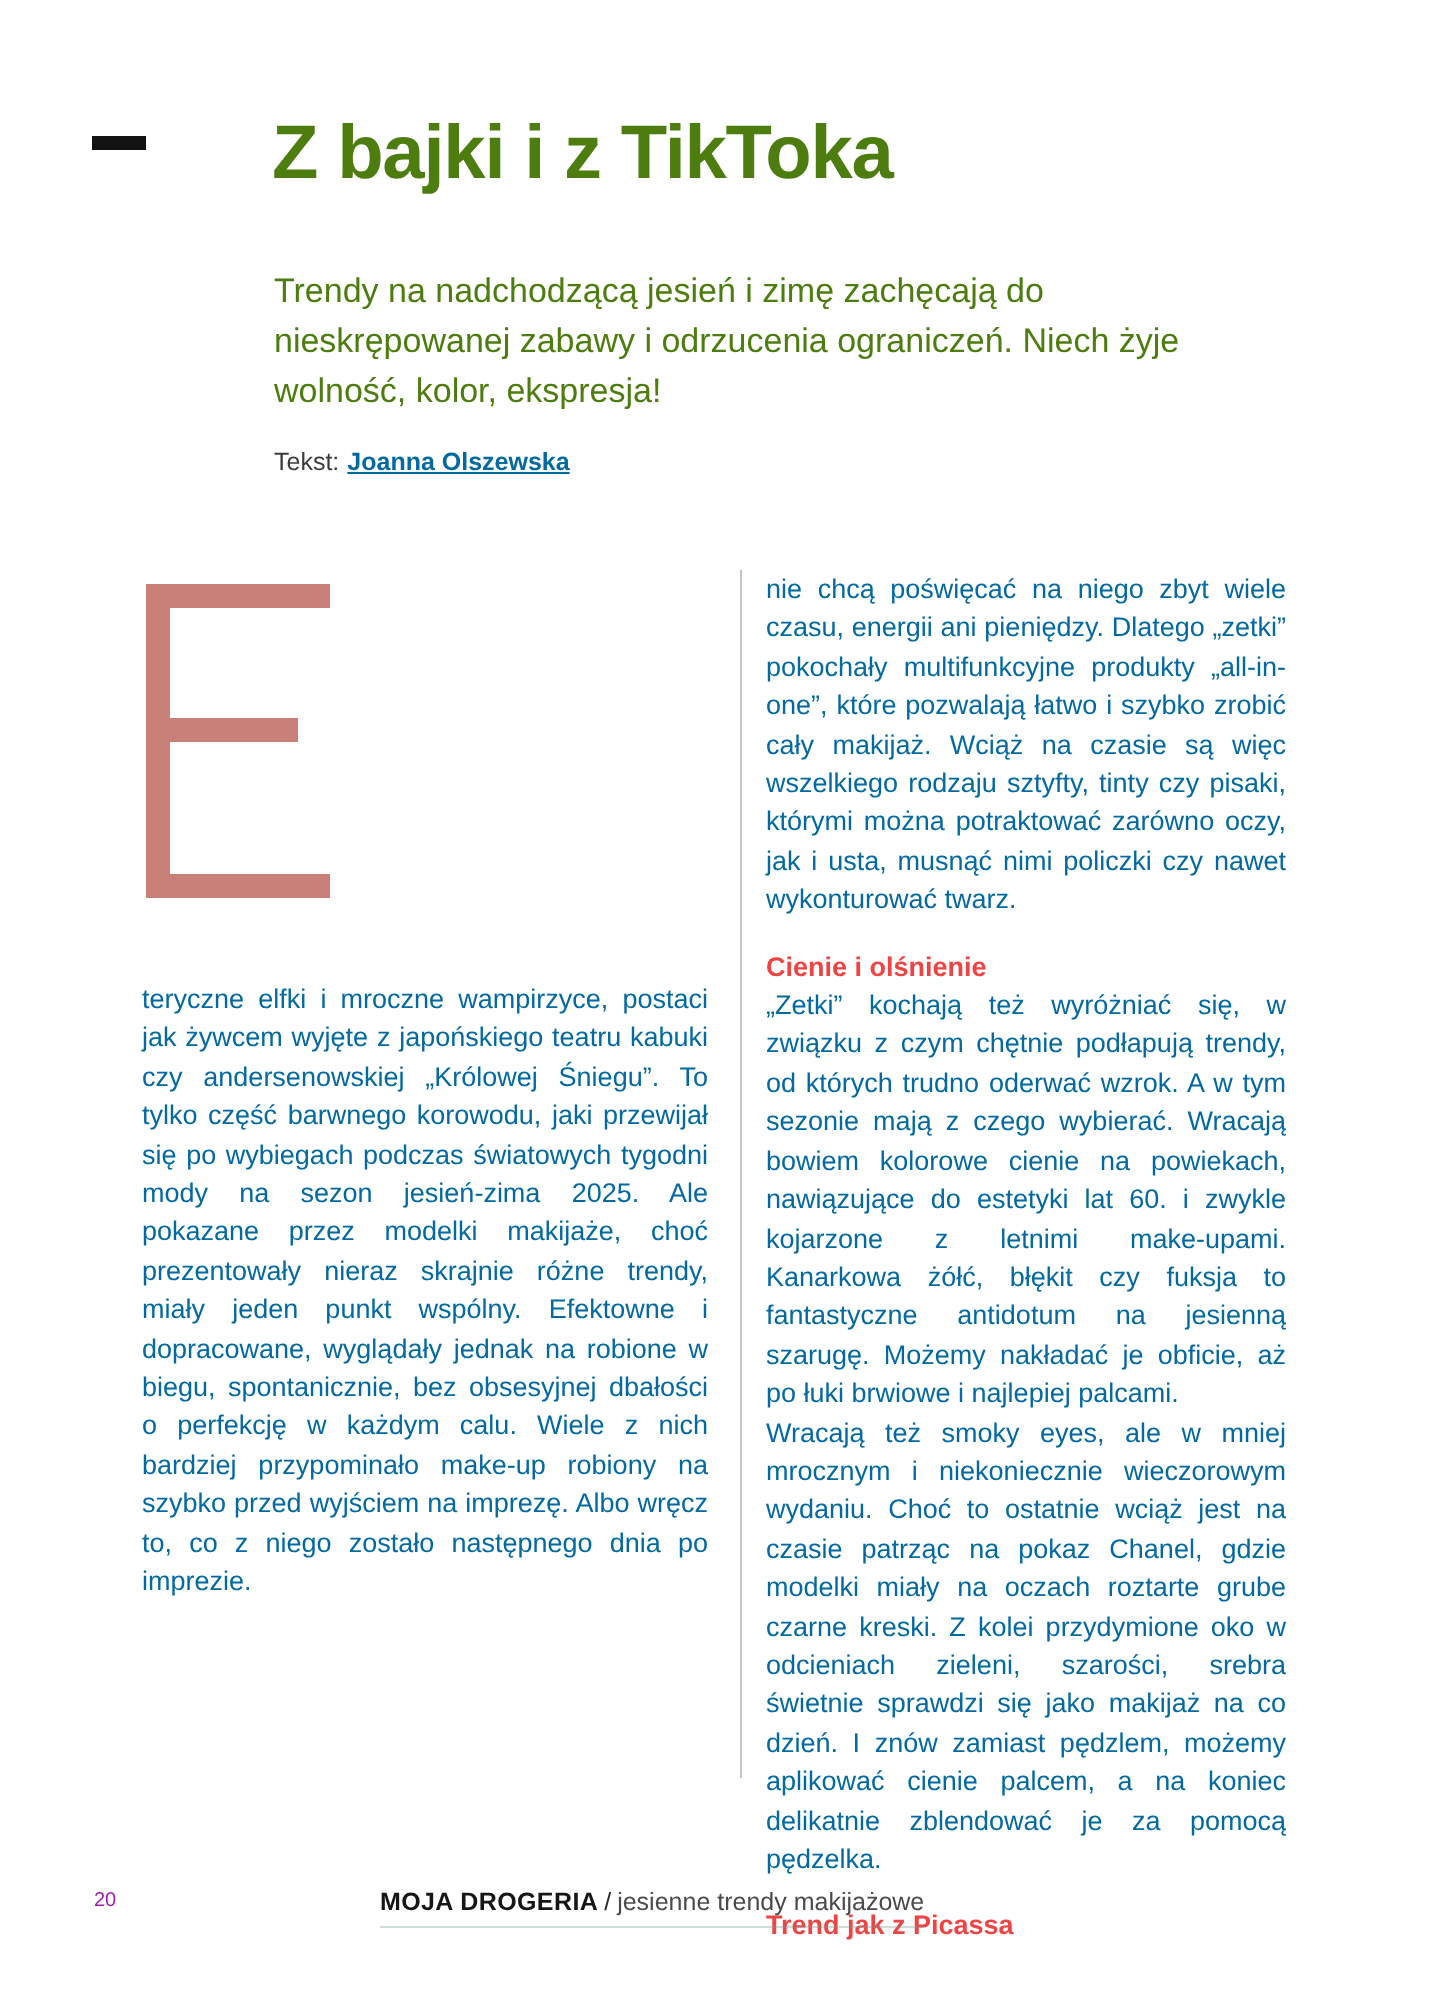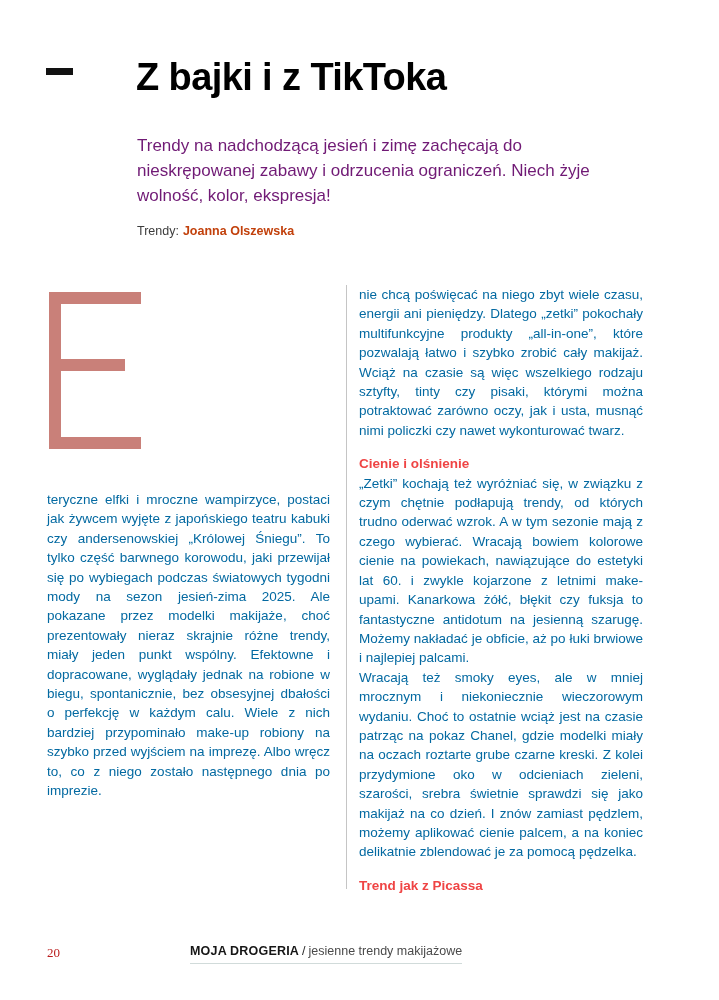--- a/index.html
+++ b/index.html
@@ -6,72 +6,72 @@
   html,body { background:#ffffff; }
   body { font-family:"Liberation Sans", sans-serif; }
   .page {
     position:relative; width:719px; height:1000px; margin:0 auto;
     background:#ffffff; overflow:hidden;
   }
   
   .dash { position:absolute; left:46px; top:68px; width:27px; height:7px; background:#121212; }
   .title {
     position:absolute; left:136px; top:56px; width:560px;
-    font-size:38px; font-weight:800; letter-spacing:-0.6px; color:#000000;
+    font-size:38px; font-weight:800; letter-spacing:-0.6px; color:#4d7c0f;
   }
   .intro {
     position:absolute; left:137px; top:133px; width:480px;
-    font-size:17px; line-height:25px; color:#701a75; font-weight:400;
+    font-size:17px; line-height:25px; color:#4d7c0f; font-weight:400;
   }
   .byline { position:absolute; left:137px; top:224px; font-size:12.5px; color:#3c3c3c; }
   .byline .lbl { margin-right:4px; }
-  .byline b { color:#c2410c; font-weight:700; }
+  .byline b { color:#0369a1; font-weight:700;text-decoration:underline; }
   
   .columns { position:absolute; left:47px; top:285px; width:596px; display:flex; }
-  .col-left { width:283px; flex:0 0 283px; }
+  .col-left { width:283px; flex:0 0 283px;margin-left:24px; }
   .divider { flex:0 0 1px; width:1px; margin-left:16px; background:#c5c5c5; height:604px; }
   .col-right { flex:1; padding-left:12px; }
   .body-p {
     font-size:13.5px; line-height:19.4px; color:#0369a1;
     text-align:justify; text-justify:inter-word;
   }
   .sub {
     font-size:13.5px; line-height:19.4px; font-weight:700; color:#ef4444;
     margin-top:14px;
   }
   
   .dropcap { position:relative; width:92px; height:157px; margin:7px 0 41px 2px; }
   .dropcap .bar { position:absolute; background:#c98079; }
   .dropcap .v { left:0; top:0; width:12px; height:157px; }
   .dropcap .t { left:0; top:0; width:92px; height:12px; }
   .dropcap .m { left:0; top:67px; width:76px; height:12px; }
   .dropcap .b { left:0; bottom:0; width:92px; height:12px; }
   .sr { position:absolute; opacity:0; font-size:1px; pointer-events:none; }
   
-  .pagenum { position:absolute; left:47px; top:945px; font-size:13px; color:#b91c1c;font-family:Liberation Serif, serif; }
+  .pagenum { position:absolute; left:47px; top:945px; font-size:10px; color:#a21caf; }
   .footline {
     position:absolute; left:190px; top:944px; font-size:12.5px; color:#4a4a4a;
     padding-bottom:5px; border-bottom:1px solid rgba(122,152,150,0.35);
   }
   .footline b { color:#161616; font-weight:700; letter-spacing:0.2px; }
   .footline .slash { color:#2a2a2a; margin:0 3px; }
   .footline .sect { color:#4a4a4a;margin-top:48px; }
 </style>
 </head>
 <body>
 
 <div class="page">
 
   <div class="dash"></div>
 
   <h1 class="title">Z bajki i z TikToka</h1>
 
   <p class="intro">Trendy na nadchodzącą jesień i zimę zachęcają do nieskrępowanej zabawy i odrzucenia ograniczeń. Niech żyje wolność, kolor, ekspresja!</p>
 
-  <p class="byline"><span class="lbl">Trendy:</span><b>Joanna Olszewska</b></p>
+  <p class="byline"><span class="lbl">Tekst:</span><b>Joanna Olszewska</b></p>
 
   <div class="columns">
 
     <div class="col col-left">
       <div class="dropcap">
         <span class="sr">E</span>
         <div class="bar v"></div>
         <div class="bar t"></div>
         <div class="bar m"></div>
         <div class="bar b"></div>

